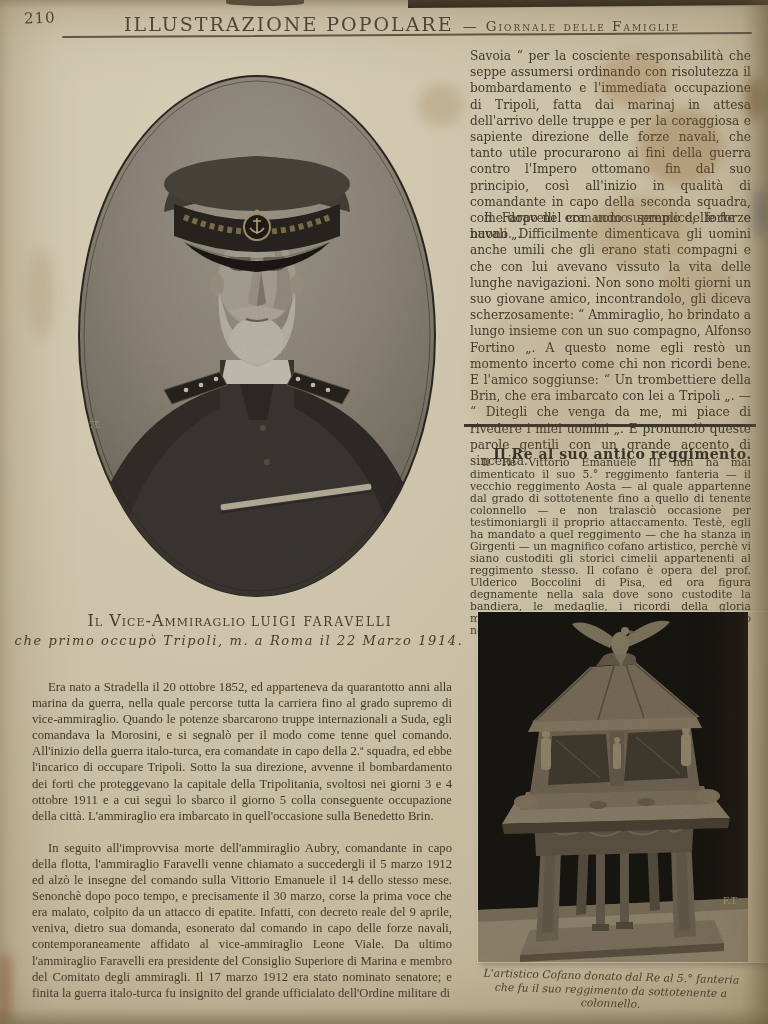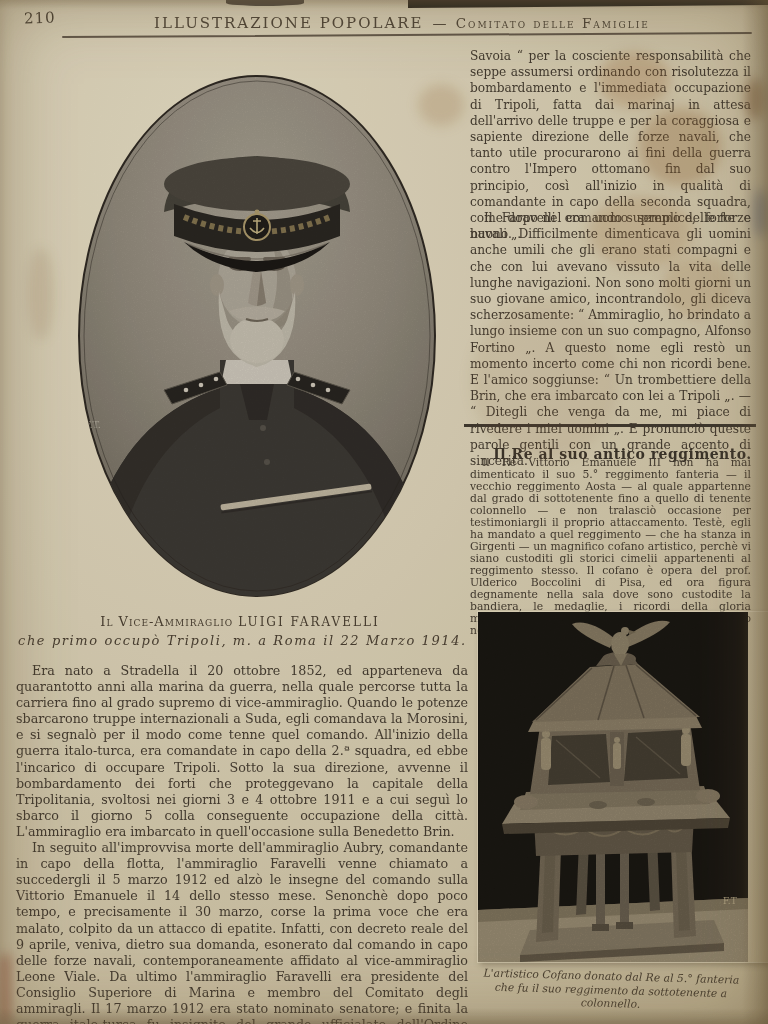--- a/index.html
+++ b/index.html
@@ -22,35 +22,35 @@
   .scan-strip{position:absolute;left:408px;top:0;width:360px;height:8px;background:#14110e;
     clip-path:polygon(0 0,100% 0,100% 62%,0 100%);opacity:.92;}
   .scan-arc{position:absolute;left:226px;top:0;width:78px;height:6px;background:#1c1815;
     border-radius:0 0 50% 50%;opacity:.75;}
   .grain-overlay{position:absolute;inset:0;pointer-events:none;opacity:.05;}
   
   .page-num{position:absolute;left:24px;top:9px;font-size:15px;letter-spacing:1px;
     transform:rotate(-2deg);color:#463d30;}
   .masthead{position:absolute;left:40px;right:40px;top:13px;text-align:center;color:#4a4133;
     white-space:nowrap;}
-  .masthead .t-main{font-size:15px;letter-spacing:2px;margin-left:36px;}
+  .masthead .t-main{font-size:19px;letter-spacing:2px;margin-left:36px;}
   .masthead .t-sep{font-size:14px;padding:0 4px;}
   .masthead .t-sub{font-size:13.5px;font-variant:small-caps;letter-spacing:2px;}
   .head-rule{position:absolute;left:62px;right:16px;top:34px;height:2px;background:#4a4034;
     transform:rotate(-.35deg);opacity:.85;border-radius:2px;}
   
   .portrait{position:absolute;left:70px;top:66px;width:374px;height:544px;margin:0;}
   .cap1{position:absolute;left:14px;width:452px;top:611px;text-align:center;color:#43392c;}
-  .cap1 .cap-prefix{font-variant:small-caps;font-size:13px;letter-spacing:1px;}
+  .cap1 .cap-prefix{font-variant:small-caps;font-size:16px;letter-spacing:1px;}
   .cap1 .cap-name{font-size:12px;letter-spacing:2px;}
-  .cap2{position:absolute;left:18px;width:466px;top:633px;font-style:italic;
+  .cap2{position:absolute;left:6px;width:466px;top:633px;text-align:center;font-style:italic;
     font-size:13px;letter-spacing:1.6px;color:#43392c;}
   .left-text{position:absolute;left:16px;top:663px;width:452px;font-size:12.7px;
     line-height:16.1px;text-align:justify;color:#3e362b;}
-  .left-text p{margin:0;text-indent:16px;}
+  .left-text p{margin:16px;text-indent:16px;font-family:Liberation Serif, serif;}
   
   .right-col{position:absolute;left:470px;top:48px;width:281px;color:#3e362b;}
   .right-col p{margin:0;text-align:justify;}
   .rp1{position:absolute;top:0;left:0;width:281px;font-size:12.2px;line-height:16.2px;}
   .rp1 p{text-indent:0;}
   .rp2{position:absolute;top:162px;left:0;width:281px;font-size:12.2px;line-height:16.2px;}
   .rp2 p{text-indent:14px;}
   .article-rule{position:absolute;top:376px;left:-6px;width:292px;height:3px;background:#3a332a;}
   .article-head{position:absolute;top:386px;left:0;width:281px;margin:12px;text-align:center;
     font-size:14px;font-weight:bold;letter-spacing:.5px;color:#362f26;}
@@ -68,21 +68,21 @@
 
 <div class="page">
 
   <div class="scan-strip"></div>
   <div class="scan-arc"></div>
 
   <div class="page-num">210</div>
   <div class="masthead">
     <span class="t-main">ILLUSTRAZIONE POPOLARE</span>
     <span class="t-sep">—</span>
-    <span class="t-sub">Comitato delle Famiglie</span>
+    <span class="t-sub">Giornale delle Famiglie</span>
   </div>
   <div class="head-rule"></div>
 
   <figure class="portrait">
     <svg viewBox="0 0 374 544" width="374" height="544">
       <defs>
         <radialGradient id="pg" cx="50%" cy="26%" r="88%">
           <stop offset="0" stop-color="#aba496"></stop>
           <stop offset=".45" stop-color="#968f81"></stop>
           <stop offset=".8" stop-color="#7b7568"></stop>

